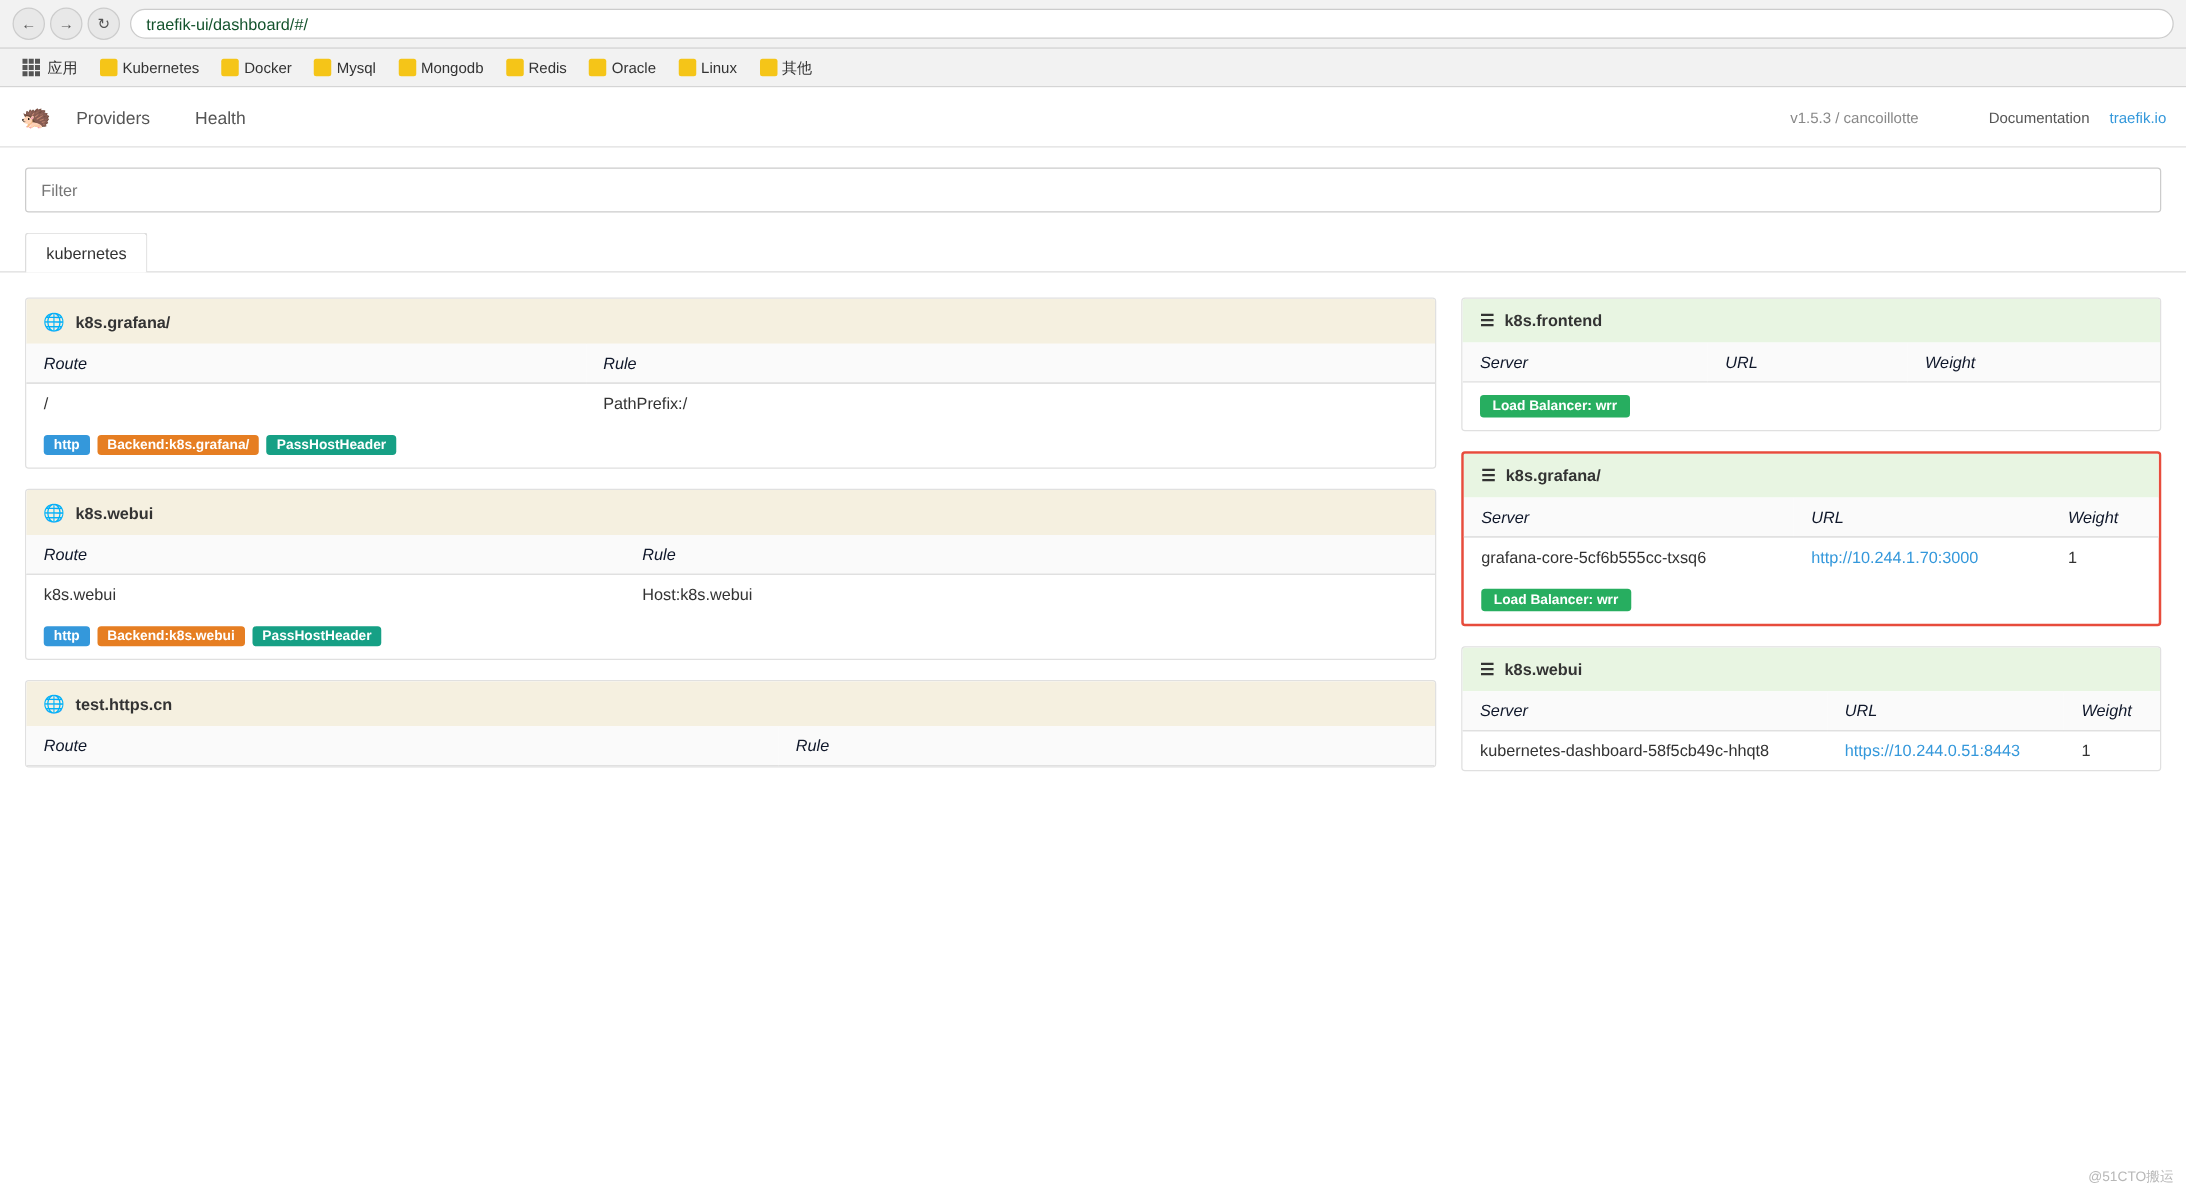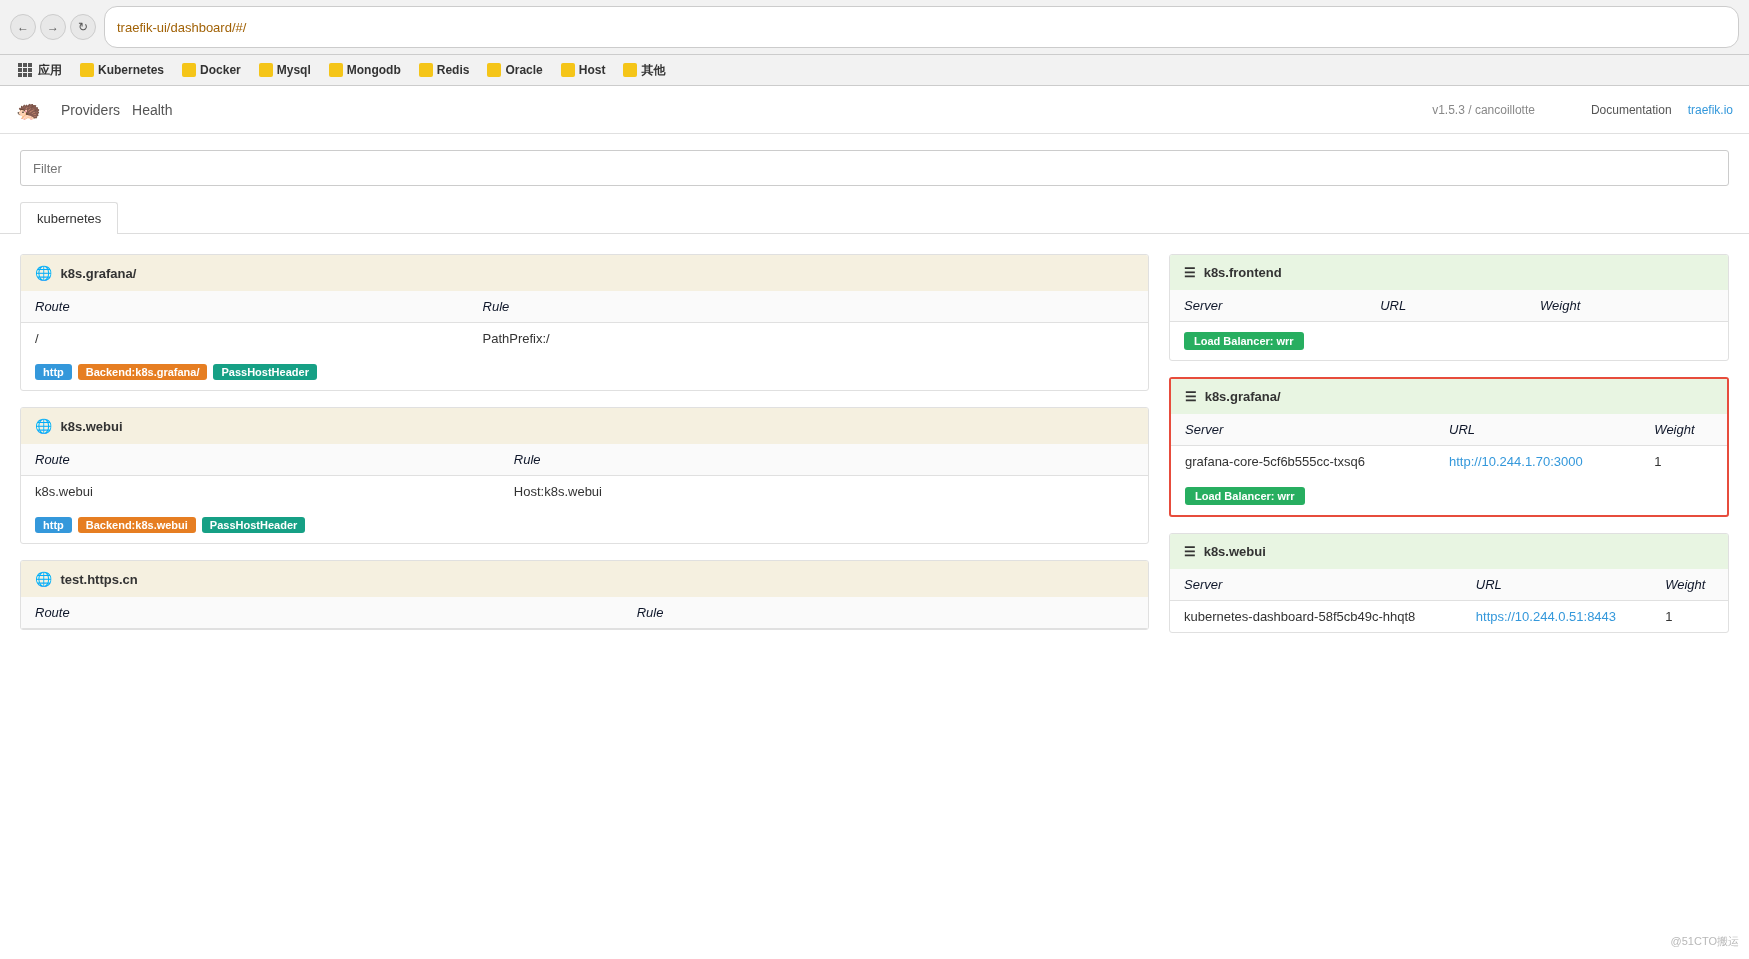--- a/index.html
+++ b/index.html
@@ -14,50 +14,50 @@
       align-items: center;
       gap: 8px;
     }
     .nav-buttons { display: flex; gap: 4px; }
     .nav-btn {
       width: 26px; height: 26px; border: 1px solid #ccc; background: #e8e8e8;
       border-radius: 50%; cursor: pointer; display: flex; align-items: center; justify-content: center;
       font-size: 12px; color: #555;
     }
     .address-bar {
-      flex: 1; height: 42px; border: 1px solid #ccc; border-radius: 13px;
-      padding: 0 12px; background: white; font-size: 13px; color: #a16207;
+      flex: 1; height: 24px; border: 1px solid #ccc; border-radius: 13px;
+      padding: 0 12px; background: white; font-size: 13px; color: #14532d;
     }
     .bookmarks-bar {
       background: #f2f2f2;
       border-bottom: 1px solid #ccc;
       padding: 4px 8px;
       display: flex;
       align-items: center;
       gap: 2px;
       flex-wrap: wrap;
     }
     .bookmark-item {
       display: flex; align-items: center; gap: 4px;
-      padding: 2px 8px; cursor: pointer; border-radius: 3px; font-size: 12px; font-weight: bold;
+      padding: 2px 8px; cursor: pointer; border-radius: 3px; font-size: 12px;
     }
     .bk-icon { width: 14px; height: 14px; background: #f5c518; border-radius: 2px; }
     .apps-icon { display: grid; grid-template-columns: repeat(3,4px); gap:1px; padding: 2px; }
     .apps-dot { width: 4px; height: 4px; background: #555; }
 
     
     .app-container { background: white; min-height: calc(100vh - 60px); }
 
     
     .top-nav {
       display: flex; align-items: center; padding: 0 16px;
       border-bottom: 1px solid #e0e0e0; background: white; height: 48px;
     }
     .nav-logo { margin-right: 20px; font-size: 20px; }
-    .nav-links { display: flex; gap: 12px; align-items: center; flex: 1; }
+    .nav-links { display: flex; gap: 36px; align-items: center; flex: 1; }
     .nav-link { color: #555; text-decoration: none; font-size: 14px; cursor: pointer; padding: 14px 0; }
     .nav-right { display: flex; align-items: center; gap: 16px; margin-left: auto; font-size: 12px; color: #888; }
     .nav-right a { color: #3498db; text-decoration: none; }
 
     
     .filter-bar { padding: 16px 20px; }
     .filter-input {
       width: 100%; height: 36px; border: 1px solid #ccc; border-radius: 3px;
       padding: 0 12px; font-size: 13px; color: #999;
     }
@@ -170,21 +170,21 @@
   <div class="bookmark-item">
     <div class="bk-icon"></div>
     <span>Redis</span>
   </div>
   <div class="bookmark-item">
     <div class="bk-icon"></div>
     <span>Oracle</span>
   </div>
   <div class="bookmark-item">
     <div class="bk-icon"></div>
-    <span>Host</span>
+    <span>Linux</span>
   </div>
   <div class="bookmark-item">
     <div class="bk-icon"></div>
     <span>其他</span>
   </div>
 </div>
 
 <div class="app-container">
 
   <div class="top-nav">

